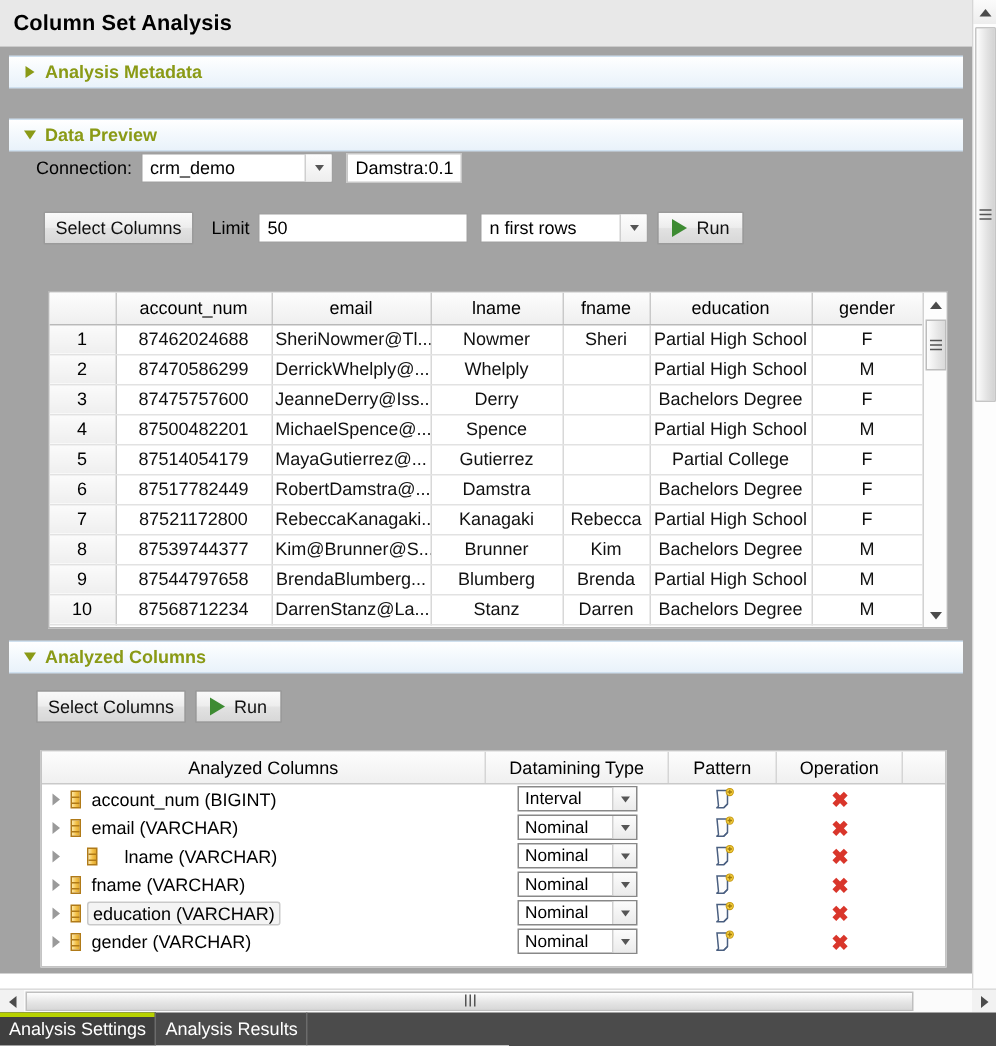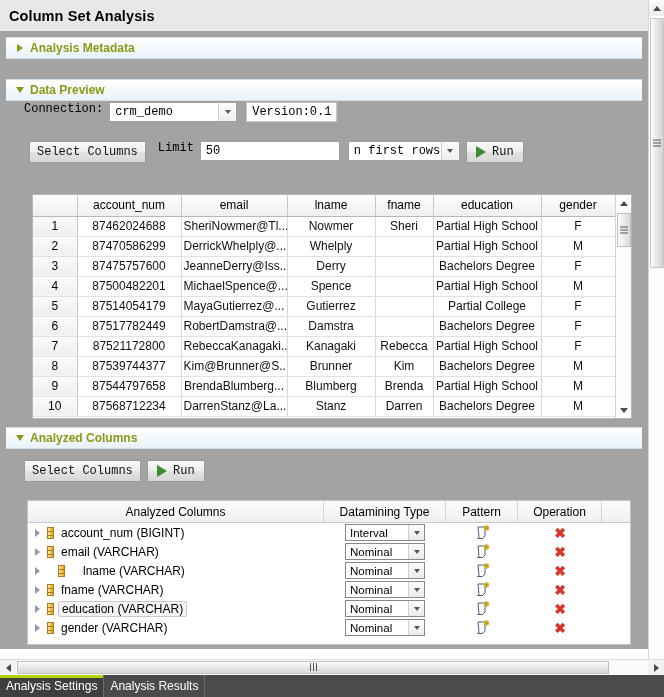--- a/index.html
+++ b/index.html
@@ -112,21 +112,21 @@
     border-right: 4px solid transparent;
     border-top: 6px solid #8a9a16;
   }
   .section-hdr .label {
     color: #8a9a16;
     font-weight: bold;
     font-size: 12px;
   }
 
   
-  .row { display: flex; align-items: flex-start; font-family: Liberation Mono, monospace; }
+  .row { display: flex; align-items: center; }
   .lbl { font-size: 12px; color: #000; }
 
   .combo {
     position: relative;
     border: 1px solid #a0a0a0;
     background: #ffffff;
     height: 20px;
     display: flex; align-items: center;
     padding-left: 5px;
     font-size: 12px;
@@ -400,21 +400,21 @@
 
     <div class="row" style="position:absolute; left:24px; top:71px;">
       <span class="lbl">Connection:</span>
       <div class="combo" style="width:128px; margin-left:6px;">
         <span>crm_demo</span>
         <span class="btn">
             <span class="cb-arrow"></span>
           </span>
       </div>
       <div class="flatbox" style="margin-left:9px;">
-        <span>Version:0.1</span>
+        <span>Damstra:0.1</span>
       </div>
     </div>
 
     <div class="row" style="position:absolute; left:24px; top:110px;">
       <div class="btn3d" style="margin-left:5px;">
         <span>Select Columns</span>
       </div>
       <span class="lbl" style="margin-left:12px;">Limit</span>
       <div class="txtbox" style="width:140px; margin-left:6px;">
         <span>50</span>

